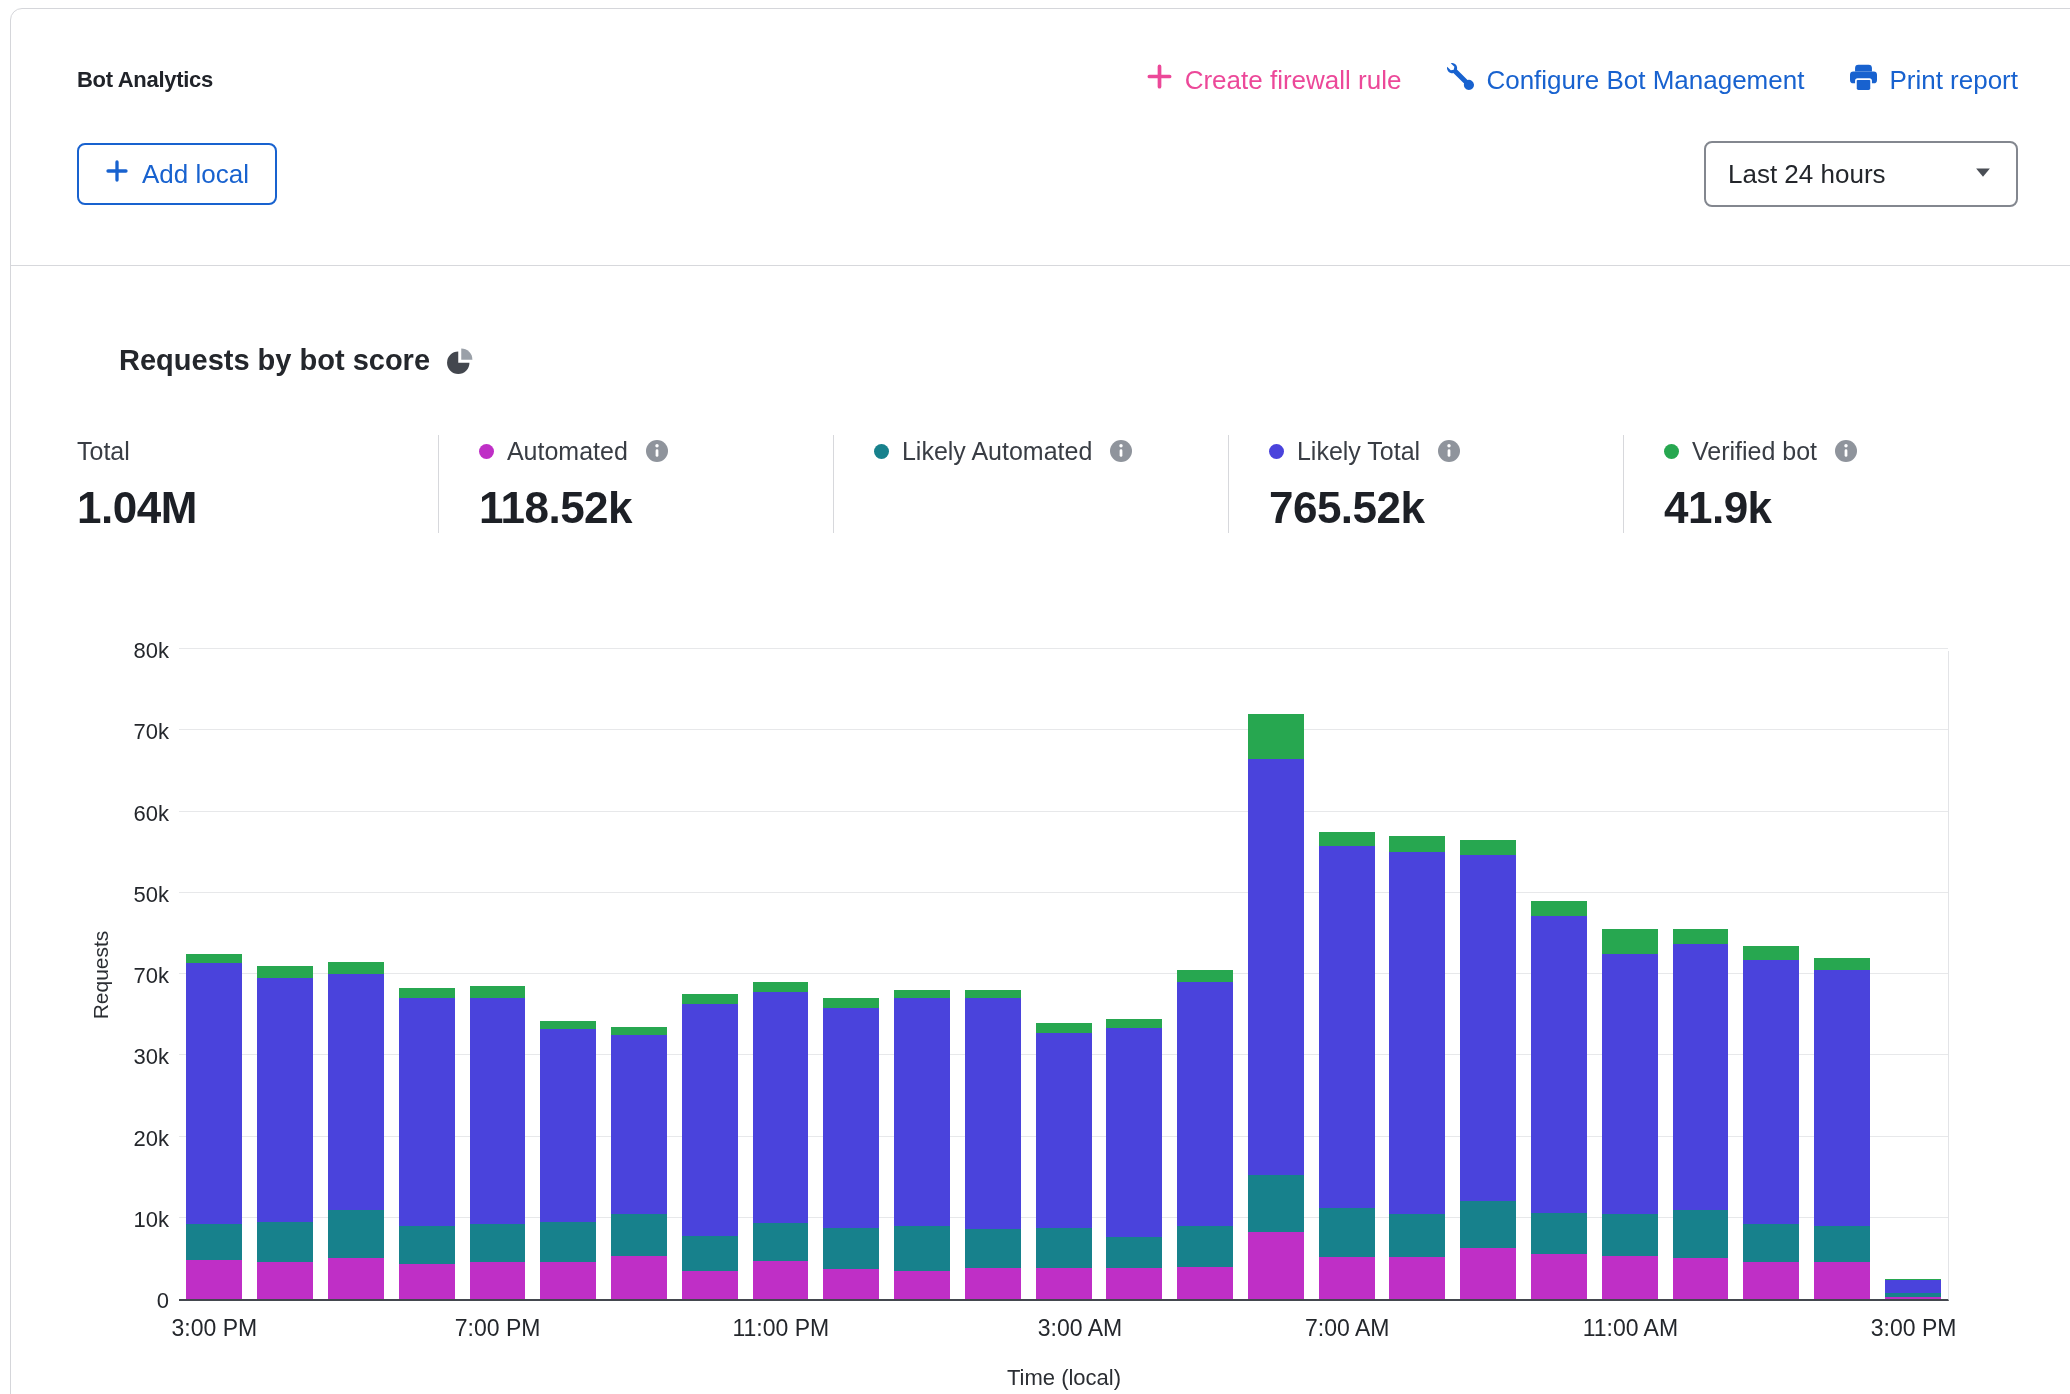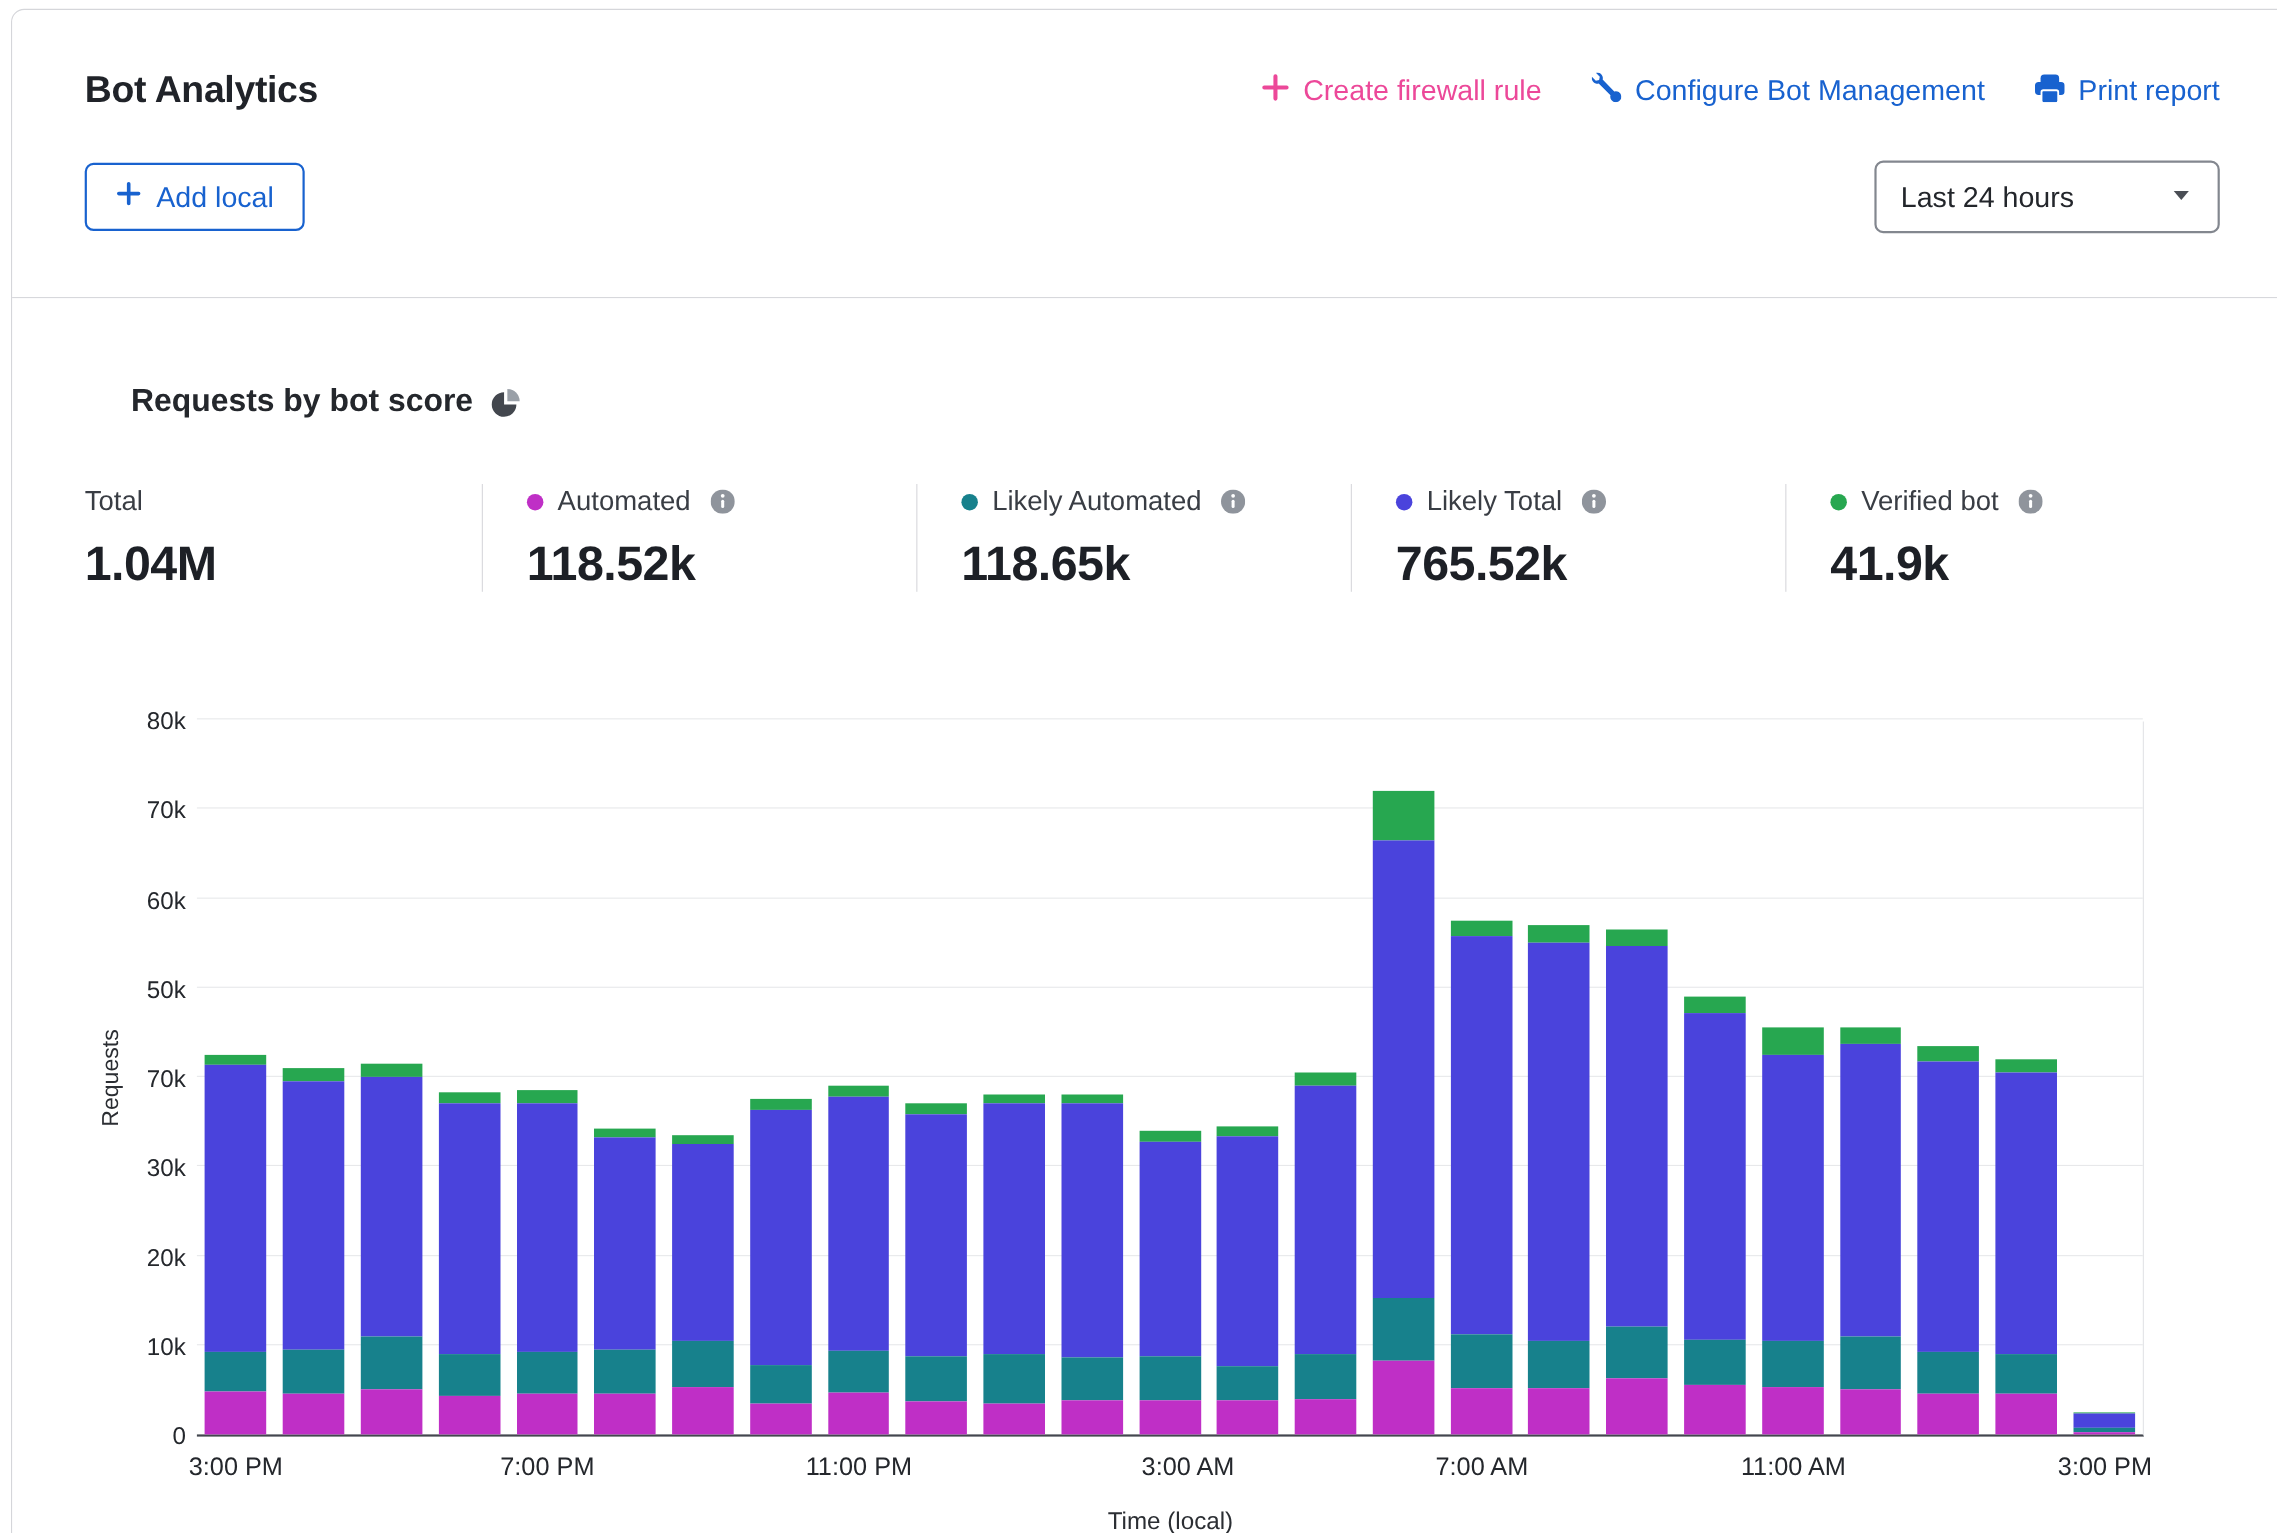--- a/index.html
+++ b/index.html
@@ -9,21 +9,21 @@
     background:#fff; color:#24272c;
     font-family:"Liberation Sans", sans-serif;
   }
   .card {
     position:absolute; left:10px; top:8px; width:2075px; height:1640px;
     background:#fff; border:1px solid #d5d6da; border-radius:12px;
   }
   
   .hdr { padding:54px 66px 58px; border-bottom:1px solid #d7d8dc; }
   .hdr-top { display:flex; justify-content:space-between; align-items:center; }
-  h1 { margin:0; font-size:34px; font-weight:700; color:#202329; letter-spacing:-0.3px; }
+  h1 { margin:0; font-size:22px; font-weight:700; color:#202329; letter-spacing:-0.3px; }
   .actions { display:flex; align-items:center; gap:46px; }
   .action { display:flex; align-items:center; gap:12px; font-size:26px; cursor:pointer; text-decoration:none; }
   .action svg { width:27px; height:27px; flex:none; }
   .hdr-bottom { display:flex; justify-content:space-between; align-items:center; margin-top:44px; }
   .btn-add {
     display:inline-flex; align-items:center; gap:13px; height:62px; padding:0 26px;
     background:#fff; border:2px solid #2356c7; border-radius:8px;
     font-family:inherit; font-size:26px; cursor:pointer;
   }
   .btn-add svg { width:24px; height:24px; }
@@ -154,21 +154,20 @@
           <span class="dot" style="background: rgb(23, 129, 140);"></span>
           <span>Likely Automated</span>
           <span class="info">
               <svg viewBox="0 0 16 16">
                 <circle cx="8" cy="8" r="8" fill="#8f949c"></circle>
                 <rect x="7" y="6.8" width="2" height="5.4" rx="1" fill="#fff"></rect>
                 <circle cx="8" cy="4.2" r="1.25" fill="#fff"></circle>
               </svg>
             </span>
         </div>
-        <div class="stat-value">118.65k</div>
       </div>
       <div class="stat cat">
         <div class="stat-top">
           <span class="dot" style="background: rgb(74, 67, 220);"></span>
           <span>Likely Total</span>
           <span class="info">
               <svg viewBox="0 0 16 16">
                 <circle cx="8" cy="8" r="8" fill="#8f949c"></circle>
                 <rect x="7" y="6.8" width="2" height="5.4" rx="1" fill="#fff"></rect>
                 <circle cx="8" cy="4.2" r="1.25" fill="#fff"></circle>

